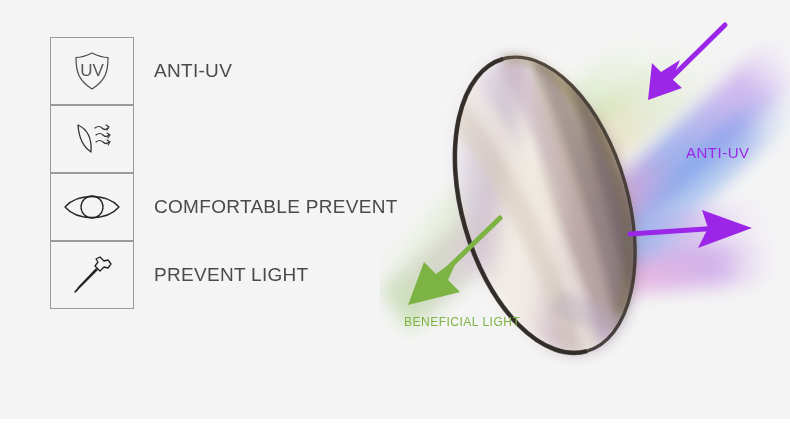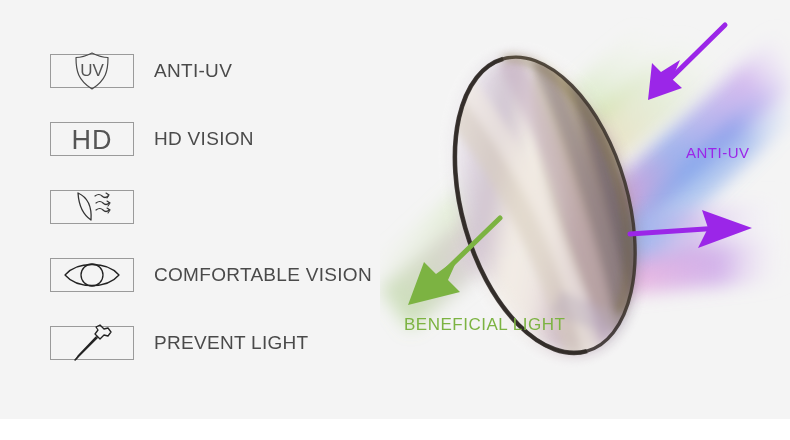--- a/index.html
+++ b/index.html
@@ -26,21 +26,21 @@
   .feature-list{
     position:absolute;left:50px;top:44px;
     width:330px;
   }
   .feature-row{
     display:flex;align-items:center;
     height:54px;
     margin-bottom:14px;
   }
   .icon-box{
-    width:84px;height:34px;
+    width:84px;height:68px;
     border:1px solid #9a9a9a;
     background:#f4f4f4;
     display:flex;align-items:center;justify-content:center;
     box-sizing:border-box;
     flex:0 0 auto;
   }
   .icon-box svg{display:block;}
   .feature-label{
     margin-left:20px;
     font-size:19px;
@@ -68,21 +68,21 @@
 
   .label-anti-uv{
     position:absolute;left:686px;top:144px;
     font-size:15px;
     color:#9b26e8;
     letter-spacing:0.5px;
     white-space:nowrap;
   }
   .label-beneficial{
     position:absolute;left:404px;top:315px;
-    font-size:17px;
+    font-size:12px;
     color:#7cb342;
     letter-spacing:0.5px;
     white-space:nowrap;
   }
 </style>
 </head>
 <body>
 
 <div id="stage">
 
@@ -91,28 +91,20 @@
     <div class="feature-row">
       <div class="icon-box">
         <svg width="54" height="44" viewBox="0 0 54 44">
           <path d="M27 4 C20 7.5 14.5 8.5 11 8.5 C11 22 13 31 27 40 C41 31 43 22 43 8.5 C39.5 8.5 34 7.5 27 4 Z" fill="none" stroke="#4a4a4a" stroke-width="1.2" stroke-linejoin="round"></path>
           <text x="27" y="27" text-anchor="middle" class="uv-text">UV</text>
         </svg>
       </div>
       <div class="feature-label">ANTI-UV</div>
     </div>
 
-    <div class="feature-row">
-      <div class="icon-box">
-        <svg width="60" height="42" viewBox="0 0 60 42">
-          <text x="30" y="31" text-anchor="middle" class="hd-text">HD</text>
-        </svg>
-      </div>
-      <div class="feature-label">HD VISION</div>
-    </div>
 
     <div class="feature-row">
       <div class="icon-box">
         <svg width="54" height="42" viewBox="0 0 54 42">
           <path d="M13 7 C22 11 27 20 26 34 C20 30 14 22 13 7 Z" fill="none" stroke="#333" stroke-width="1.3" stroke-linejoin="round"></path>
           <path d="M30 10 q4 -3 7 0 q3 3 6 0" fill="none" stroke="#333" stroke-width="1.2" stroke-linecap="round"></path>
           <path d="M31 17 q4 -3 7 0 q3 3 6 0" fill="none" stroke="#333" stroke-width="1.2" stroke-linecap="round"></path>
           <path d="M31 24 q4 -3 7 0 q3 3 6 0" fill="none" stroke="#333" stroke-width="1.2" stroke-linecap="round"></path>
           <path d="M41 7 l3 2 l-2 3" fill="none" stroke="#333" stroke-width="1.1" stroke-linecap="round"></path>
           <path d="M42 15 l3 2 l-2 3" fill="none" stroke="#333" stroke-width="1.1" stroke-linecap="round"></path>
@@ -121,21 +113,21 @@
       </div>
     </div>
 
     <div class="feature-row">
       <div class="icon-box">
         <svg width="62" height="36" viewBox="0 0 62 36">
           <path d="M4 18 C16 4 46 4 58 18 C46 32 16 32 4 18 Z" fill="none" stroke="#222" stroke-width="1.3" stroke-linejoin="round"></path>
           <circle cx="31" cy="18" r="11" fill="none" stroke="#222" stroke-width="1.3"></circle>
         </svg>
       </div>
-      <div class="feature-label">COMFORTABLE VISION</div>
+      <div class="feature-label">COMFORTABLE PREVENT</div>
     </div>
 
     <div class="feature-row">
       <div class="icon-box">
         <svg width="50" height="44" viewBox="0 0 50 44">
           <path d="M8 39 L11 36 L31 16 L28 13 L31 9 L29 6 L33 4 L37 8 L41 7 L44 11 L41 15 L37 14 L33 18 L30 15 L11 35 L9 38 Z" fill="none" stroke="#222" stroke-width="1.3" stroke-linejoin="round"></path>
           <path d="M8 39 L11 36" fill="none" stroke="#222" stroke-width="1.3"></path>
         </svg>
       </div>
       <div class="feature-label">PREVENT LIGHT</div>

